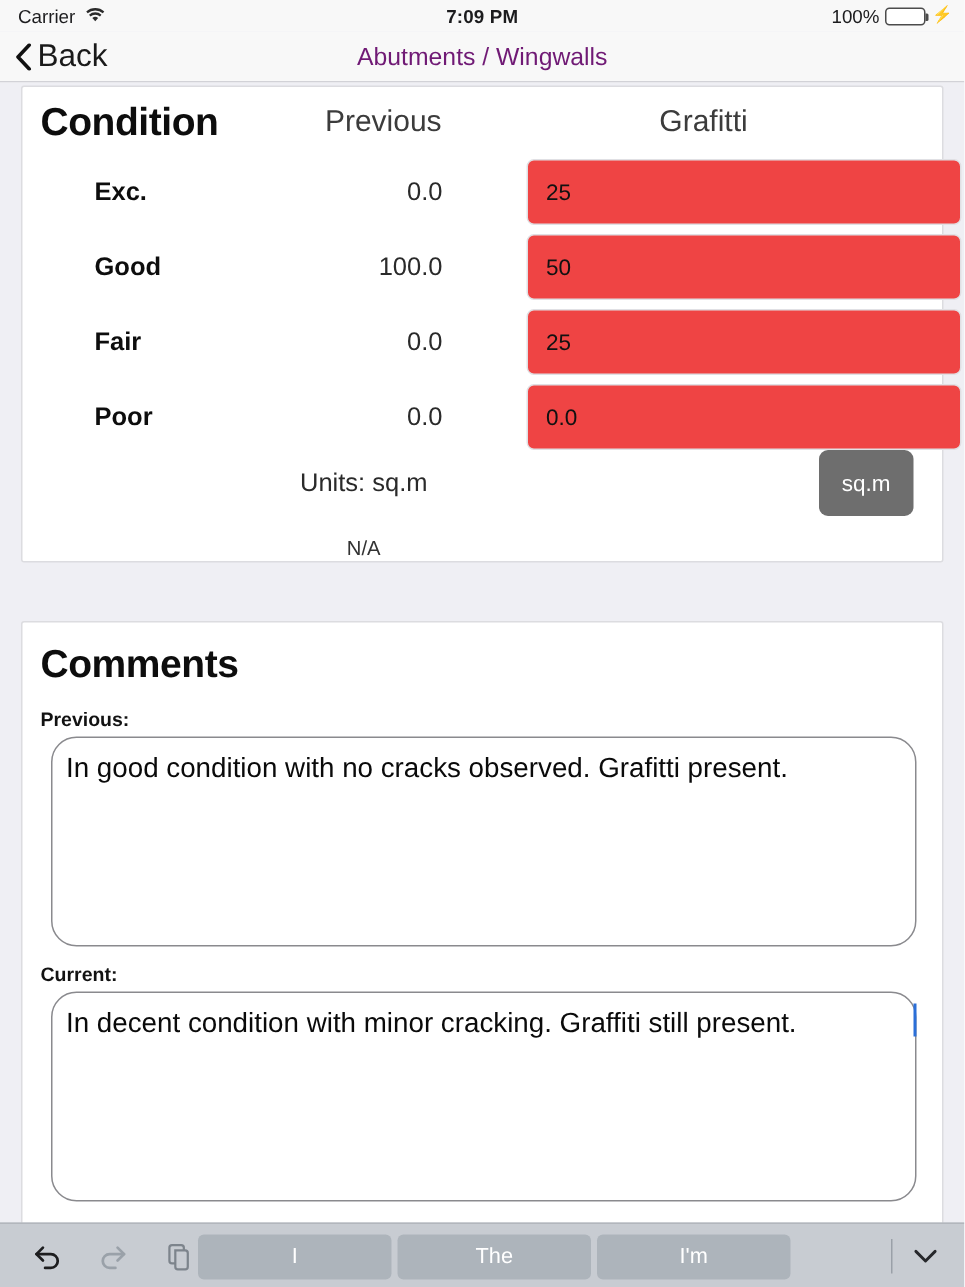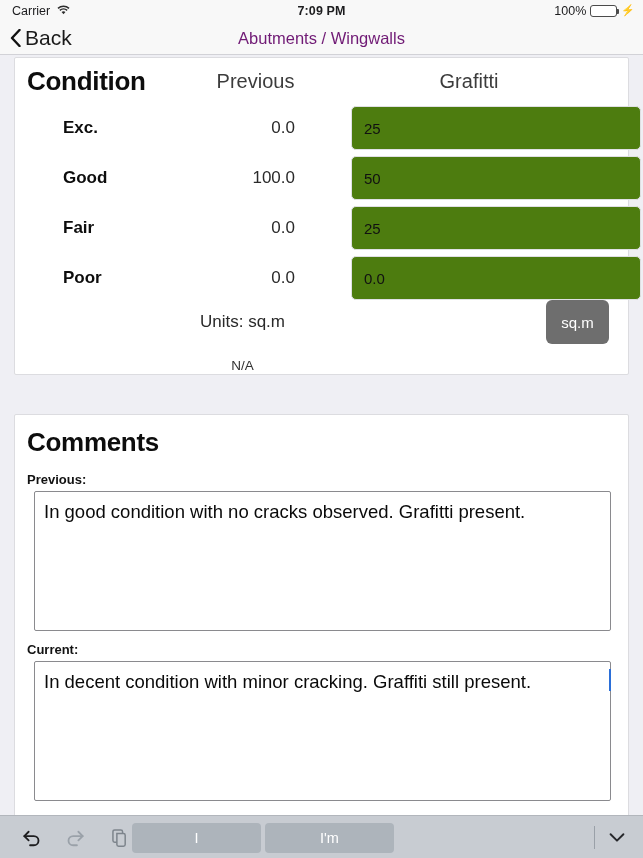--- a/index.html
+++ b/index.html
@@ -168,21 +168,21 @@
     left: 168px; top: 12px;
     width: 82px;
     text-align: right;
     font-size: 17px;
     color: #2a2a2a;
   }
   .cond-input {
     position: absolute;
     left: 306px; top: 0px;
     width: 290px; height: 44px;
-    background: #4d7c0f;
+    background: #ef4444;
     border: 1px solid #e0e0e4;
     border-radius: 5px;
     font-family: "Liberation Sans", sans-serif;
     font-size: 15px;
     color: #111;
     padding: 0 12px;
     outline: none;
   }
 
   .units-row { position: absolute; left: 0; top: 242px; width: 615px; height: 56px; }
@@ -225,21 +225,21 @@
   }
   #lbl-previous { top: 57px; }
   #lbl-current  { top: 227px; }
 
   .comment-box {
     position: absolute;
     left: 19px;
     width: 577px;
     height: 140px;
     border: 1.5px solid #8a8a8e;
-    border-radius: 2px;
+    border-radius: 17px;
     background: #ffffff;
     font-family: "Liberation Sans", sans-serif;
     font-size: 18.5px;
     color: #0a0a0a;
     line-height: 1.35;
     padding: 8px 8px 8px 9px;
     resize: none;
     outline: none;
     overflow: hidden;
   }
@@ -423,20 +423,21 @@
     </div>
     <div class="kb-icon">
       <svg viewBox="0 0 24 24" width="21" height="21">
         <rect x="4.5" y="3.5" width="11" height="14" rx="2" stroke="#7d848c" stroke-width="1.7" fill="none"></rect>
         <path d="M9 7.5 h7.5 a2 2 0 0 1 2 2 V20 a2 2 0 0 1 -2 2 H11 a2 2 0 0 1 -2 -2 Z" stroke="#7d848c" stroke-width="1.7" fill="#c8ccd2"></path>
       </svg>
     </div>
 
     <div class="suggestions">
       <div class="suggestion">I</div>
+      <div class="suggestion">The</div>
       <div class="suggestion">I'm</div>
     </div>
 
     <div class="kb-divider"></div>
     <div class="kb-chevron">
       <svg viewBox="0 0 24 24" width="22" height="22">
         <path d="M5 9 L12 16 L19 9" stroke="#26272b" stroke-width="2.1" fill="none" stroke-linecap="round" stroke-linejoin="round"></path>
       </svg>
     </div>
   </div>

